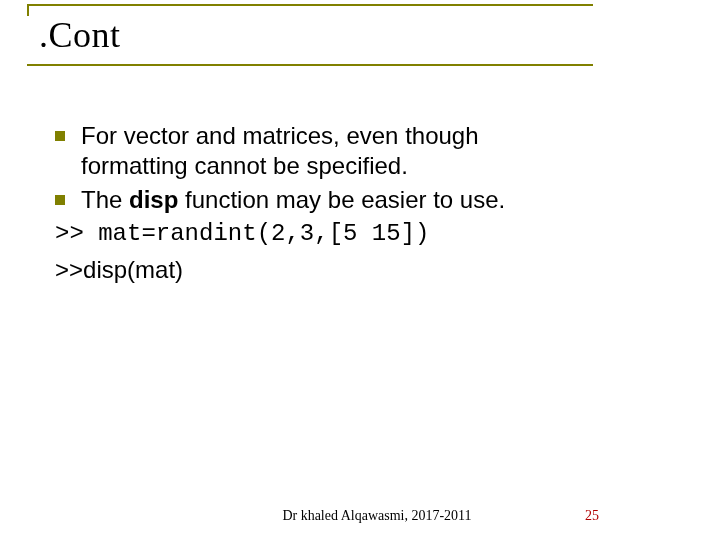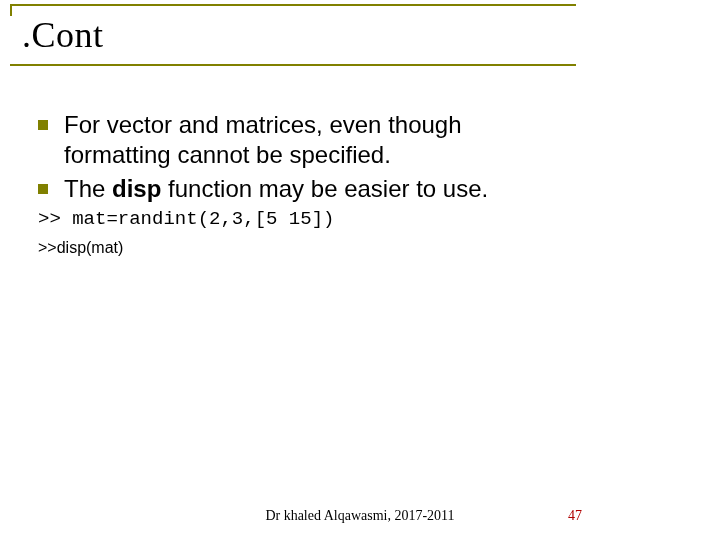--- a/index.html
+++ b/index.html
@@ -12,20 +12,21 @@
     color: #000;
     position: relative;
     overflow: hidden;
   }
   .slide {
     box-sizing: border-box;
     width: 600px;
     height: 540px;
     position: relative;
     padding: 0;
+    margin-left: 17px;
   }
   .title-band {
     position: absolute;
     left: 10px;
     top: 4px;
     right: 24px;
     height: 58px;
     border-top: 2px solid #808000;
     border-bottom: 2px solid #808000;
     display: flex;
@@ -44,21 +45,21 @@
     font-size: 36px;
     font-weight: normal;
     color: #000;
     margin-left: 12px;
     letter-spacing: 0.5px;
   }
   .body {
     position: absolute;
     left: 38px;
     right: 30px;
-    top: 110px;
+    top: 121px;
     font-size: 24px;
     line-height: 1.25;
   }
   .bullet-row {
     display: flex;
     align-items: flex-start;
     margin-bottom: 4px;
   }
   .bullet-mark {
     flex: 0 0 auto;
@@ -66,28 +67,28 @@
     height: 10px;
     background: #808000;
     margin-top: 10px;
     margin-right: 16px;
   }
   .bullet-text {
     flex: 1 1 auto;
   }
   .mono {
     font-family: "Courier New", Courier, monospace;
-    font-size: 19px;
+    font-size: 24px;
     margin-left: 0;
     margin-top: 2px;
     margin-bottom: 2px;
   }
   .plain-line {
     font-family: Arial, Helvetica, sans-serif;
-    font-size: 16px;
+    font-size: 24px;
     margin-top: 6px;
     margin-bottom: 4px;
   }
   .footer-center {
     position: absolute;
     bottom: 16px;
     left: 0;
     width: 720px;
     text-align: center;
     font-family: "Times New Roman", Times, serif;
@@ -126,15 +127,15 @@
       <div class="bullet-text">The <span class="bold">disp</span> function may be easier to use.</div>
     </div>
 
     <div class="mono">&gt;&gt; mat=randint(2,3,[5 15])</div>
 
     <div class="plain-line">&gt;&gt;disp(mat)</div>
 
   </div>
 
   <div class="footer-center">Dr khaled Alqawasmi, 2017-2011</div>
-  <div class="footer-right">47</div>
+  <div class="footer-right">25</div>
 
 </div>
 
 </body></html>

